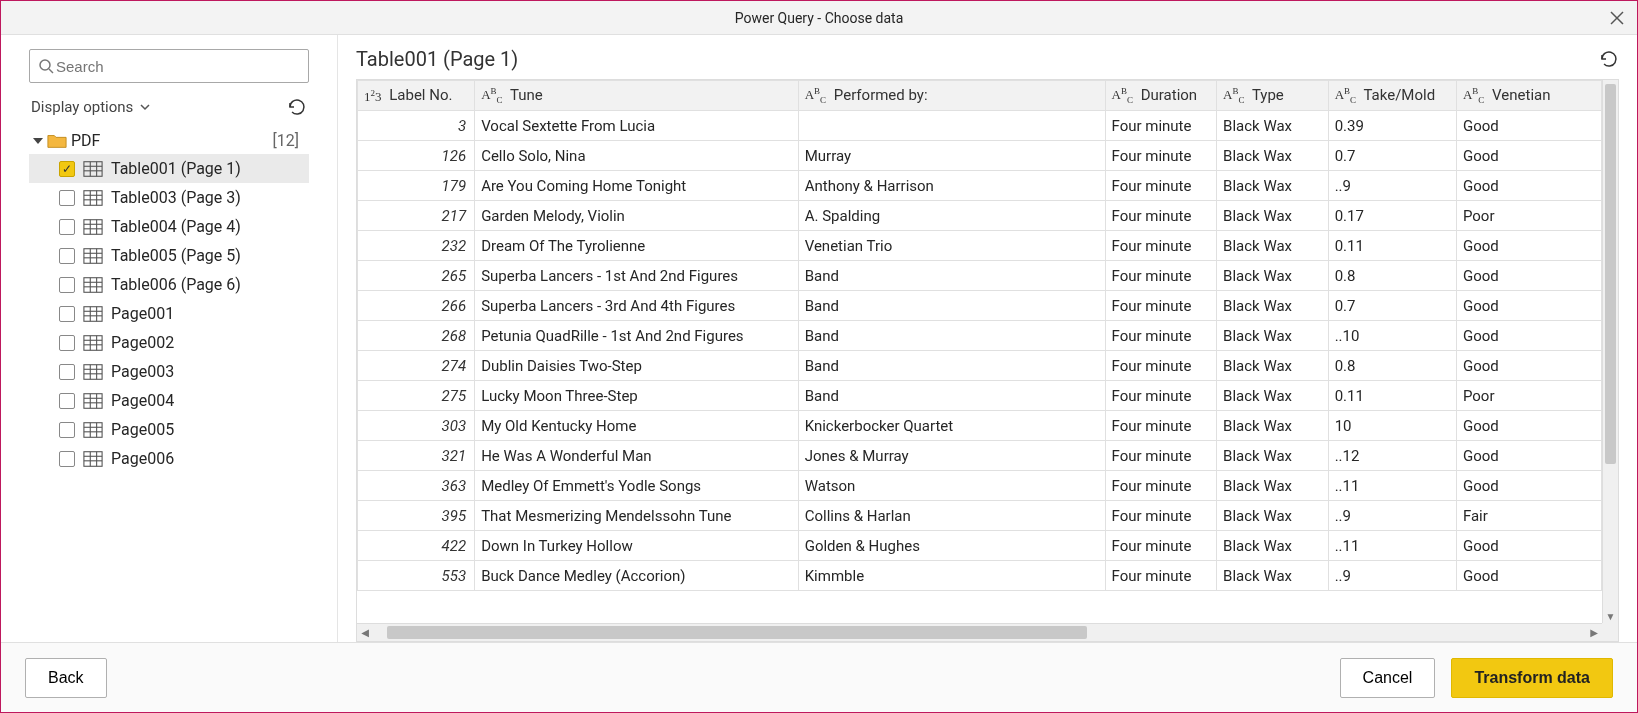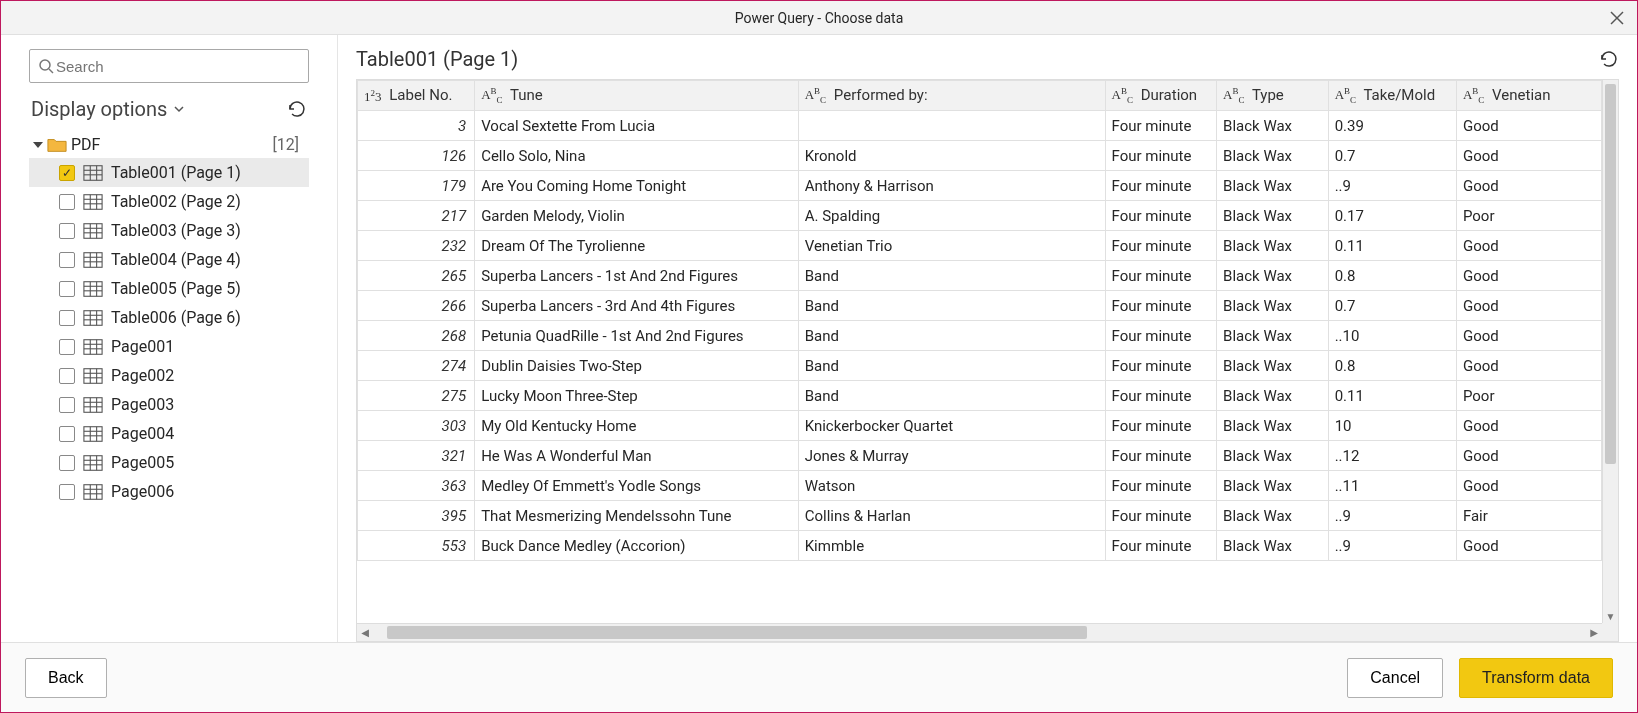--- a/index.html
+++ b/index.html
@@ -80,21 +80,21 @@
     align-items:center;
     justify-content:space-between;
     margin-top:14px;
     padding: 0 2px;
   }
   .displayopts {
     display:flex;
     align-items:center;
     gap:6px;
     color:#444;
-    font-size:20px;
+    font-size:15px;
     cursor:pointer;
   }
   .refresh-icon {
     width:20px;height:20px;
     cursor:pointer;
   }
   .tree {
     margin-top:10px;
   }
   .tree-root {
@@ -276,20 +276,21 @@
     cursor:pointer;
     display:inline-flex;
     align-items:center;
     justify-content:center;
   }
   .btn + .btn { margin-left:16px; }
   .btn.primary {
     background:#f2c811;
     border-color:#e0b800;
     color:#222;
+    font-weight:bold;
   }
   .x-svg { stroke:#555; stroke-width:1.5; }
 </style>
 </head>
 <body>
 
 <div class="window">
 
   <div class="titlebar">
     <span class="title">Power Query - Choose data</span>
@@ -340,31 +341,20 @@
             <li class="tree-item selected">
               <span class="checkbox checked"></span>
               <svg class="table-icon" width="22" height="18" viewBox="0 0 22 18" fill="none" stroke="#555" stroke-width="1.2">
                 <rect x="1" y="1" width="20" height="16"></rect>
                 <line x1="1" y1="6" x2="21" y2="6"></line>
                 <line x1="1" y1="11" x2="21" y2="11"></line>
                 <line x1="8" y1="1" x2="8" y2="17"></line>
                 <line x1="15" y1="1" x2="15" y2="17"></line>
               </svg>
               <span>Table001 (Page 1)</span>
-            </li>
-            <li class="tree-item">
-              <span class="checkbox"></span>
-              <svg class="table-icon" width="22" height="18" viewBox="0 0 22 18" fill="none" stroke="#555" stroke-width="1.2">
-                <rect x="1" y="1" width="20" height="16"></rect>
-                <line x1="1" y1="6" x2="21" y2="6"></line>
-                <line x1="1" y1="11" x2="21" y2="11"></line>
-                <line x1="8" y1="1" x2="8" y2="17"></line>
-                <line x1="15" y1="1" x2="15" y2="17"></line>
-              </svg>
-              <span>Table002 (Page 2)</span>
             </li>
             <li class="tree-item">
               <span class="checkbox"></span>
               <svg class="table-icon" width="22" height="18" viewBox="0 0 22 18" fill="none" stroke="#555" stroke-width="1.2">
                 <rect x="1" y="1" width="20" height="16"></rect>
                 <line x1="1" y1="6" x2="21" y2="6"></line>
                 <line x1="1" y1="11" x2="21" y2="11"></line>
                 <line x1="8" y1="1" x2="8" y2="17"></line>
                 <line x1="15" y1="1" x2="15" y2="17"></line>
               </svg>
@@ -511,21 +501,21 @@
                   <td>Vocal Sextette From Lucia</td>
                   <td></td>
                   <td>Four minute</td>
                   <td>Black Wax</td>
                   <td>0.39</td>
                   <td>Good</td>
                 </tr>
                 <tr>
                   <td class="num">126</td>
                   <td>Cello Solo, Nina</td>
-                  <td>Kronold</td>
+                  <td>Murray</td>
                   <td>Four minute</td>
                   <td>Black Wax</td>
                   <td>0.7</td>
                   <td>Good</td>
                 </tr>
                 <tr>
                   <td class="num">179</td>
                   <td>Are You Coming Home Tonight</td>
                   <td>Anthony &amp; Harrison</td>
                   <td>Four minute</td>
@@ -624,20 +614,29 @@
                   <td>Good</td>
                 </tr>
                 <tr>
                   <td class="num">395</td>
                   <td>That Mesmerizing Mendelssohn Tune</td>
                   <td>Collins &amp; Harlan</td>
                   <td>Four minute</td>
                   <td>Black Wax</td>
                   <td>..9</td>
                   <td>Fair</td>
+                </tr>
+                <tr>
+                  <td class="num">422</td>
+                  <td>Down In Turkey Hollow</td>
+                  <td>Golden &amp; Hughes</td>
+                  <td>Four minute</td>
+                  <td>Black Wax</td>
+                  <td>..11</td>
+                  <td>Good</td>
                 </tr>
                 <tr>
                   <td class="num">553</td>
                   <td>Buck Dance Medley (Accorion)</td>
                   <td>Kimmble</td>
                   <td>Four minute</td>
                   <td>Black Wax</td>
                   <td>..9</td>
                   <td>Good</td>
                 </tr>

